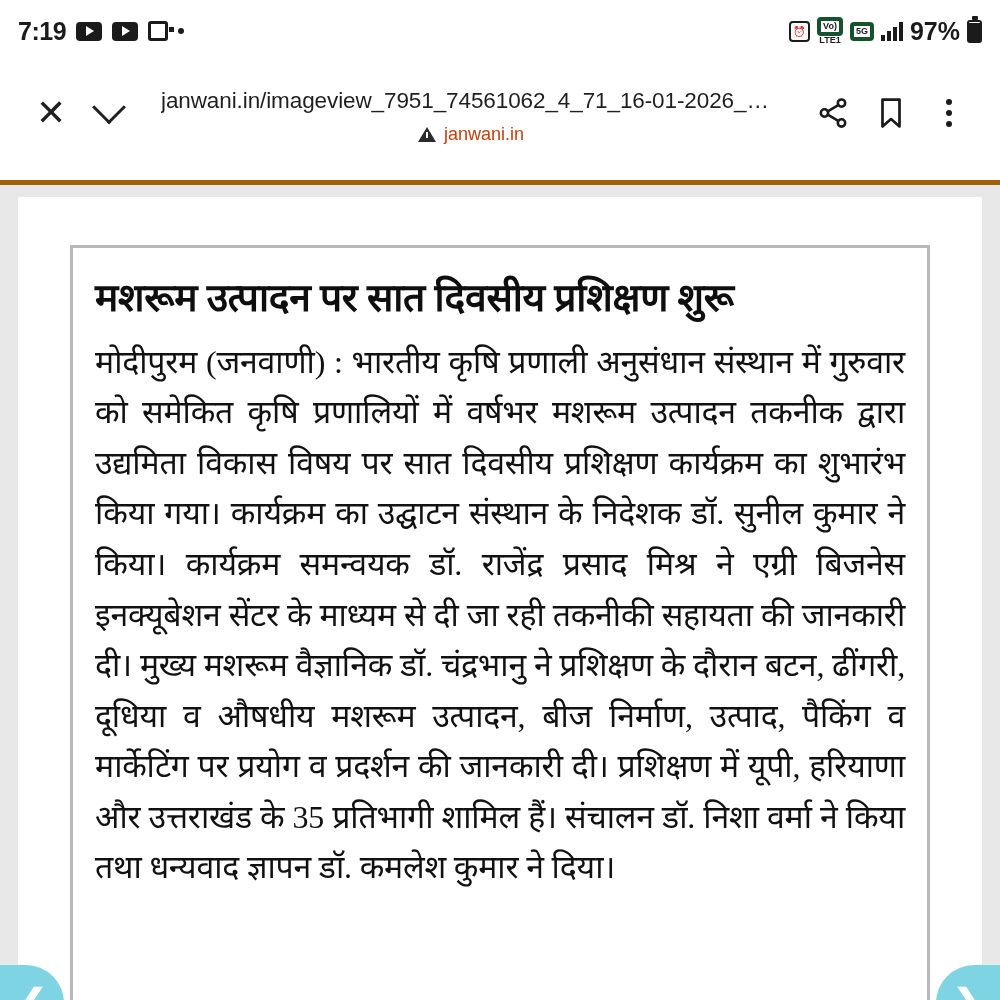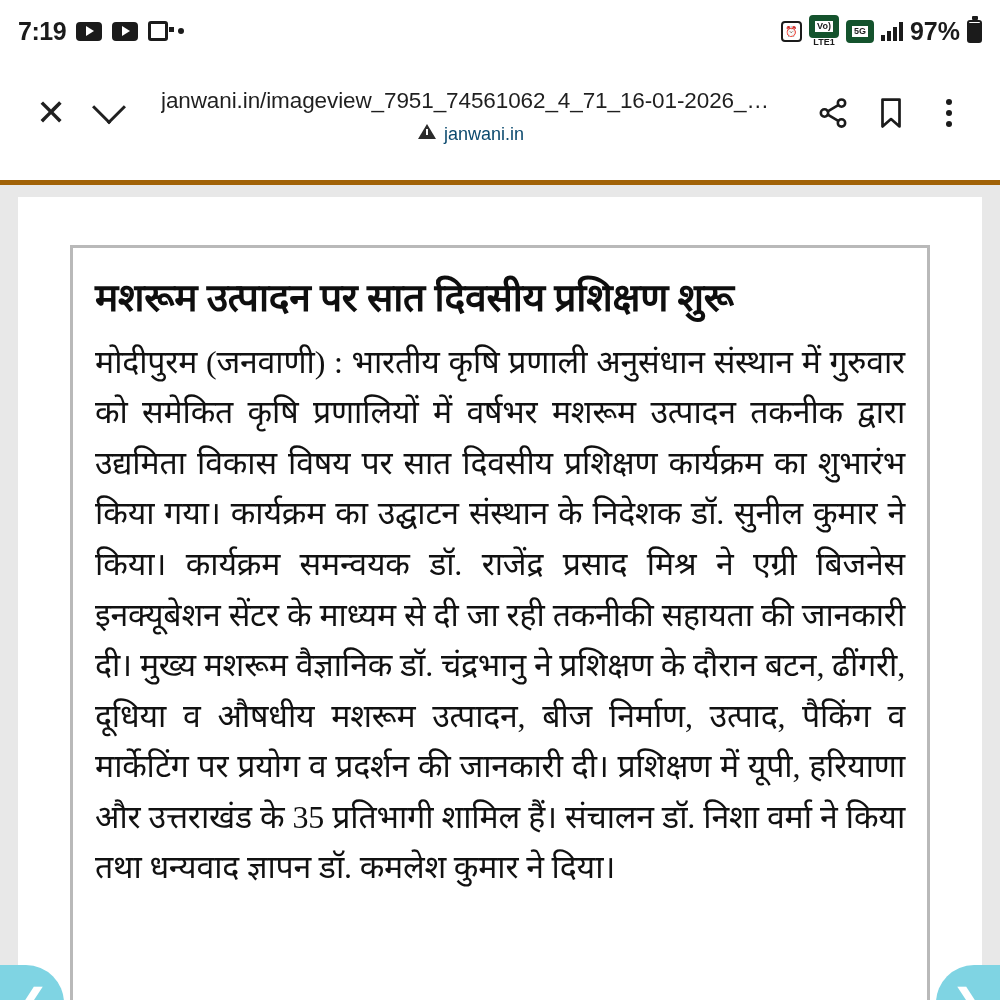--- a/index.html
+++ b/index.html
@@ -100,21 +100,21 @@
   .tiny-stack {
     display: flex;
     flex-direction: column;
     align-items: center;
     line-height: 1;
     font-size: 9px;
     font-weight: bold;
     color: #1b1b1b;
   }
   .boxed {
-    border: 6px solid #14532d;
+    border: 4px solid #14532d;
     border-radius: 4px;
     padding: 1px 2px;
     font-size: 9px;
     font-weight: bold;
   }
   .bars {
     display: flex;
     align-items: flex-end;
     gap: 2px;
     height: 20px;
@@ -200,24 +200,24 @@
     color: #1f1f1f;
     white-space: nowrap;
     overflow: hidden;
     text-overflow: ellipsis;
     max-width: 620px;
     letter-spacing: -0.1px;
   }
   .url-sub {
     margin-top: 10px;
     display: flex;
-    align-items: flex-start;
+    align-items: center;
     gap: 8px;
     font-size: 18px;
-    color: #0c4a6e;
+    color: #c2410c;
   }
   .warn-icon {
     width: 0; height: 0;
     border-left: 9px solid transparent;
     border-right: 9px solid transparent;
     border-bottom: 15px solid #2b2b2b;
     position: relative;
   }
   .warn-icon::after {
     content: "";

